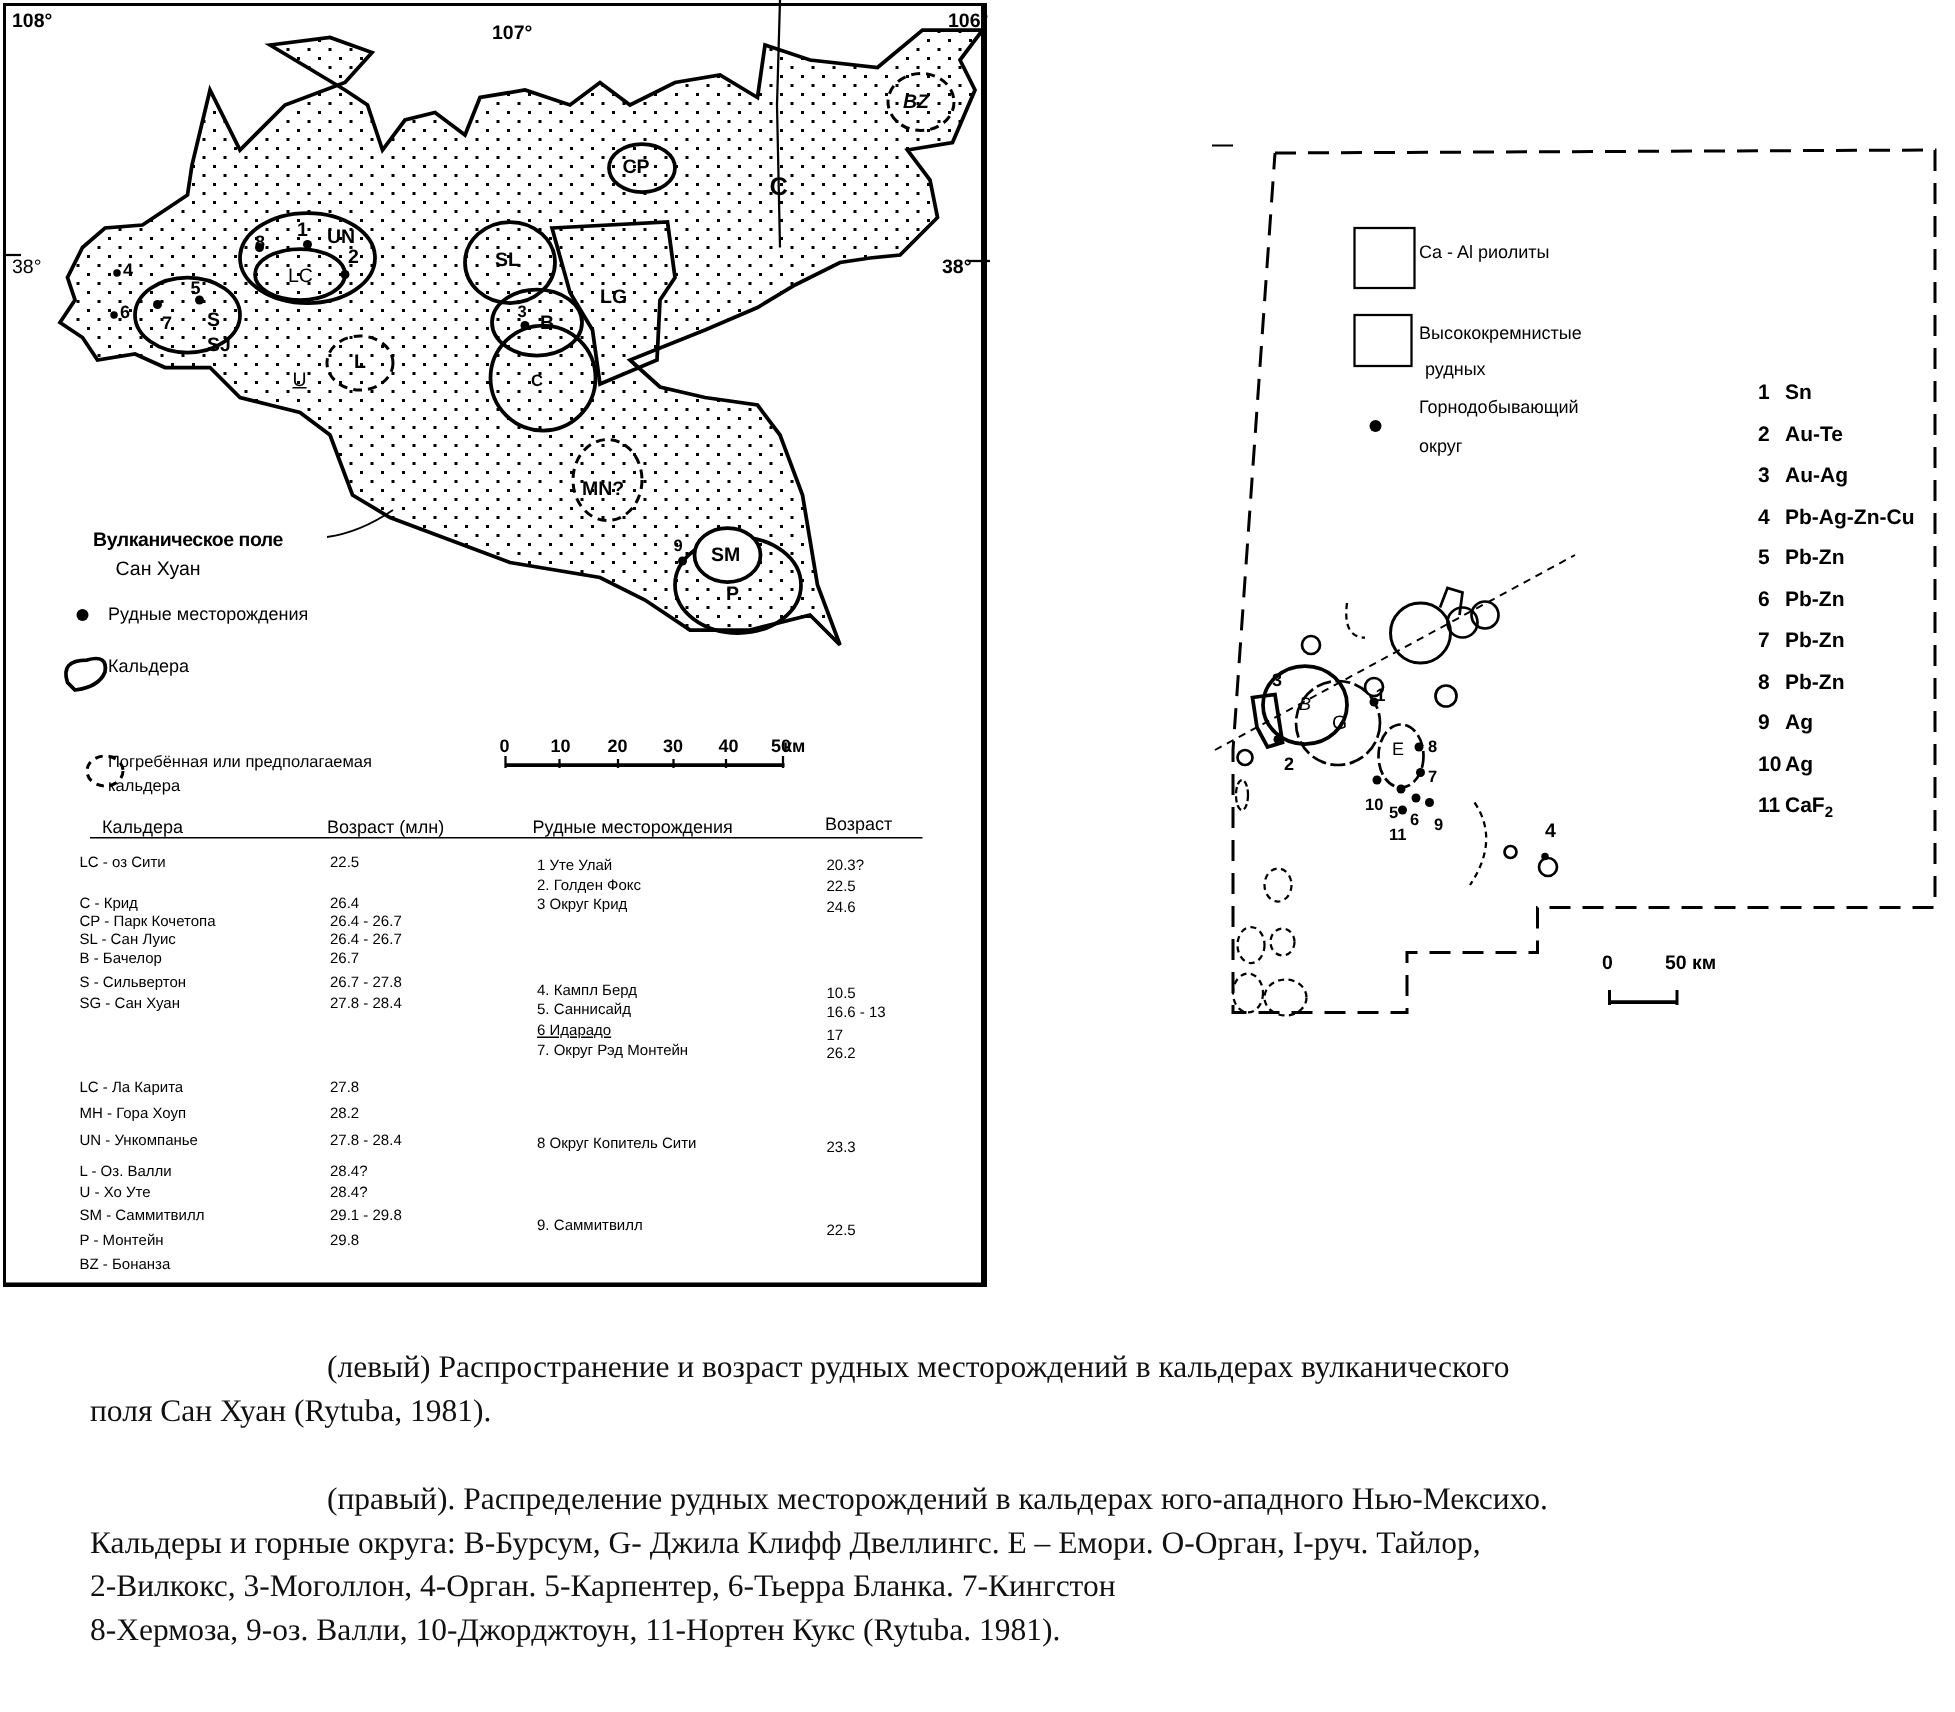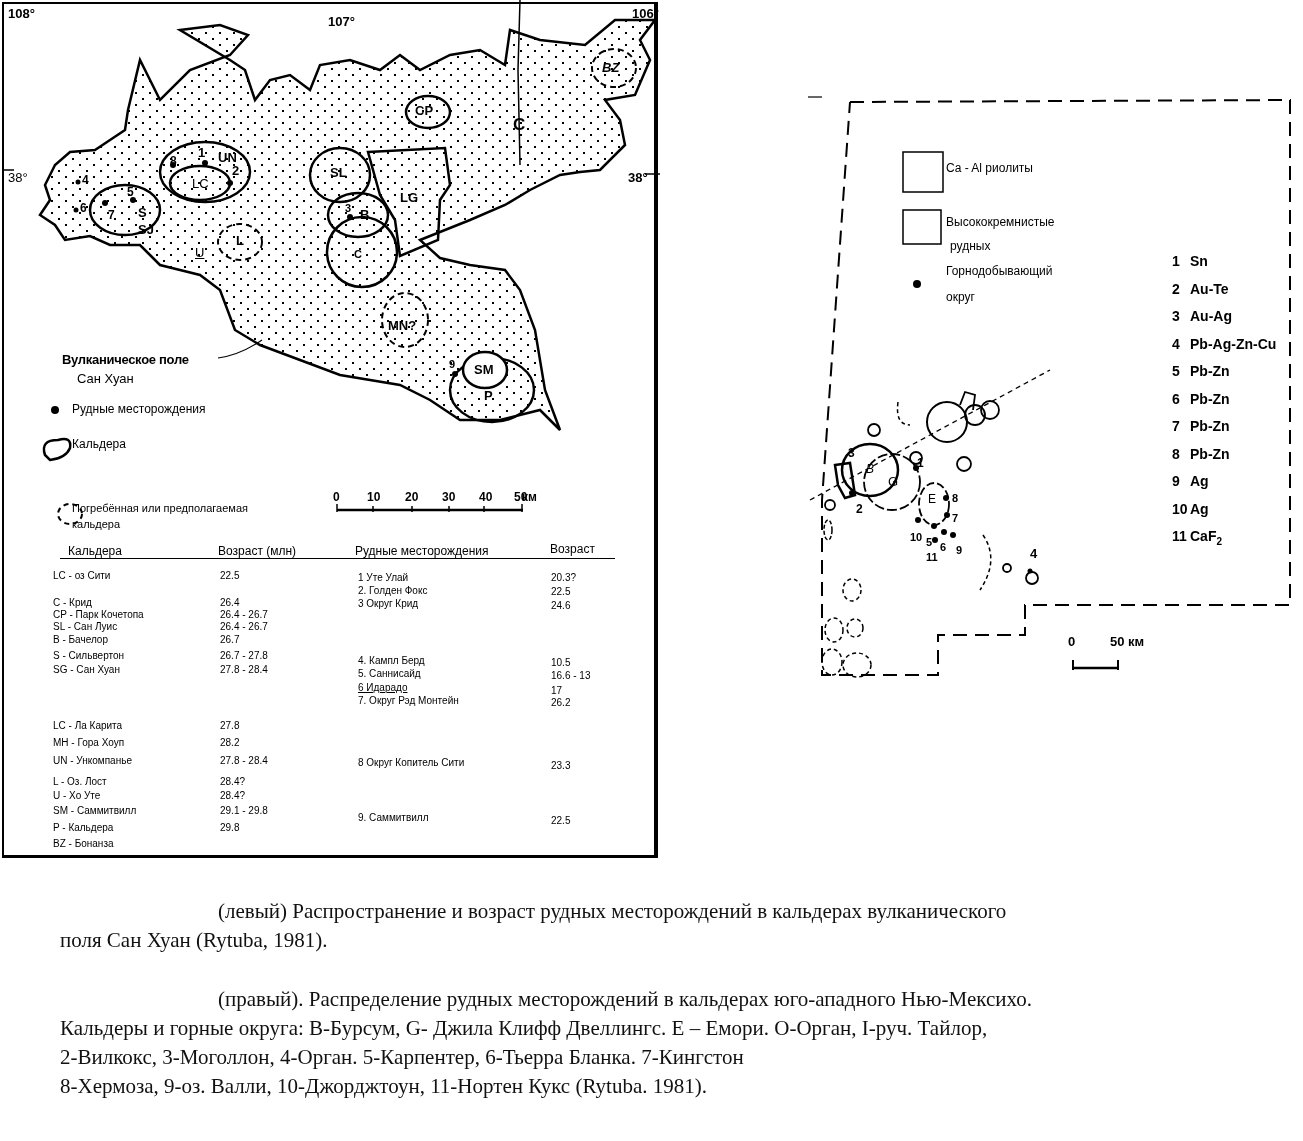--- a/index.html
+++ b/index.html
@@ -145,27 +145,27 @@
     <div class="abs tbl" style="left: 53px; top: 650px;">S - Сильвертон</div>
     <div class="abs tbl" style="left: 220px; top: 650px;">26.7 - 27.8</div>
     <div class="abs tbl" style="left: 53px; top: 664px;">SG - Сан Хуан</div>
     <div class="abs tbl" style="left: 220px; top: 664px;">27.8 - 28.4</div>
     <div class="abs tbl" style="left: 53px; top: 720px;">LC - Ла Карита</div>
     <div class="abs tbl" style="left: 220px; top: 720px;">27.8</div>
     <div class="abs tbl" style="left: 53px; top: 737px;">MH - Гора Хоуп</div>
     <div class="abs tbl" style="left: 220px; top: 737px;">28.2</div>
     <div class="abs tbl" style="left: 53px; top: 755px;">UN - Ункомпанье</div>
     <div class="abs tbl" style="left: 220px; top: 755px;">27.8 - 28.4</div>
-    <div class="abs tbl" style="left: 53px; top: 776px;">L   - Оз. Лост</div>
+    <div class="abs tbl" style="left: 53px; top: 776px;">L   - Оз. Валли</div>
     <div class="abs tbl" style="left: 220px; top: 776px;">28.4?</div>
     <div class="abs tbl" style="left: 53px; top: 790px;">U -  Хо Уте</div>
     <div class="abs tbl" style="left: 220px; top: 790px;">28.4?</div>
     <div class="abs tbl" style="left: 53px; top: 805px;">SM - Саммитвилл</div>
     <div class="abs tbl" style="left: 220px; top: 805px;">29.1 - 29.8</div>
-    <div class="abs tbl" style="left: 53px; top: 822px;">P   - Кальдера</div>
+    <div class="abs tbl" style="left: 53px; top: 822px;">P   - Монтейн</div>
     <div class="abs tbl" style="left: 220px; top: 822px;">29.8</div>
     <div class="abs tbl" style="left: 53px; top: 838px;">BZ - Бонанза</div>
     <div class="abs tbl" style="left: 220px; top: 838px;"></div>
   </div>
 
 <div class="abs tbl-head" style="left:355px;top:544px;">Рудные месторождения</div>
 <div class="abs tbl-head" style="left:550px;top:542px;">Возраст</div>
 
 <div id="deposit-rows">
     <div class="abs tbl" style="left: 358px; top: 572px;">1  Уте Улай</div>

